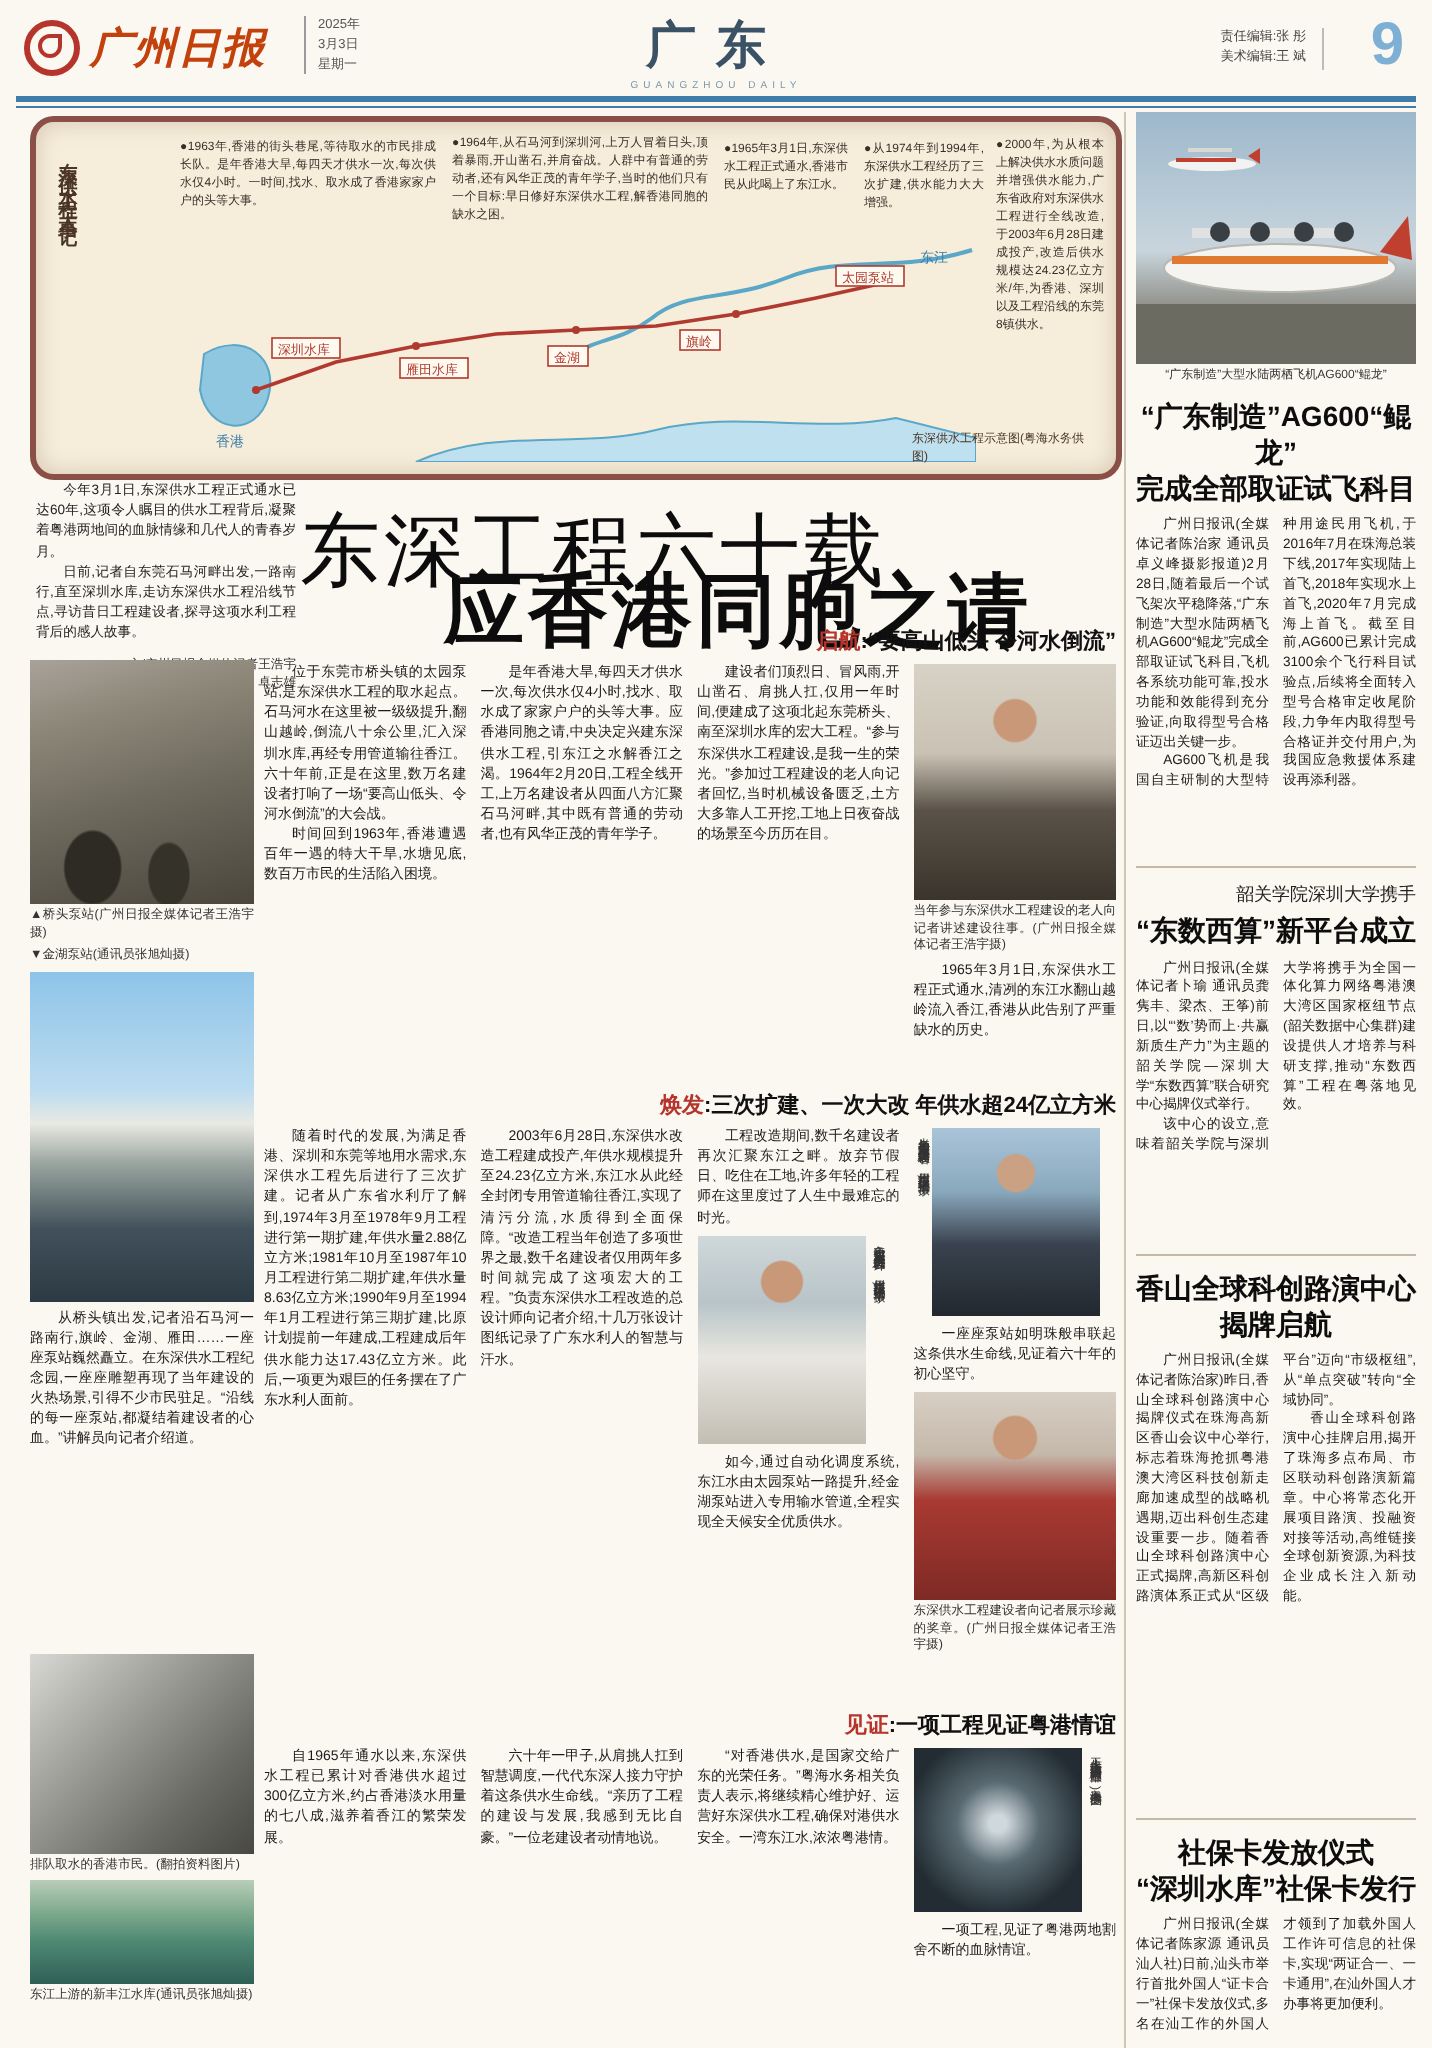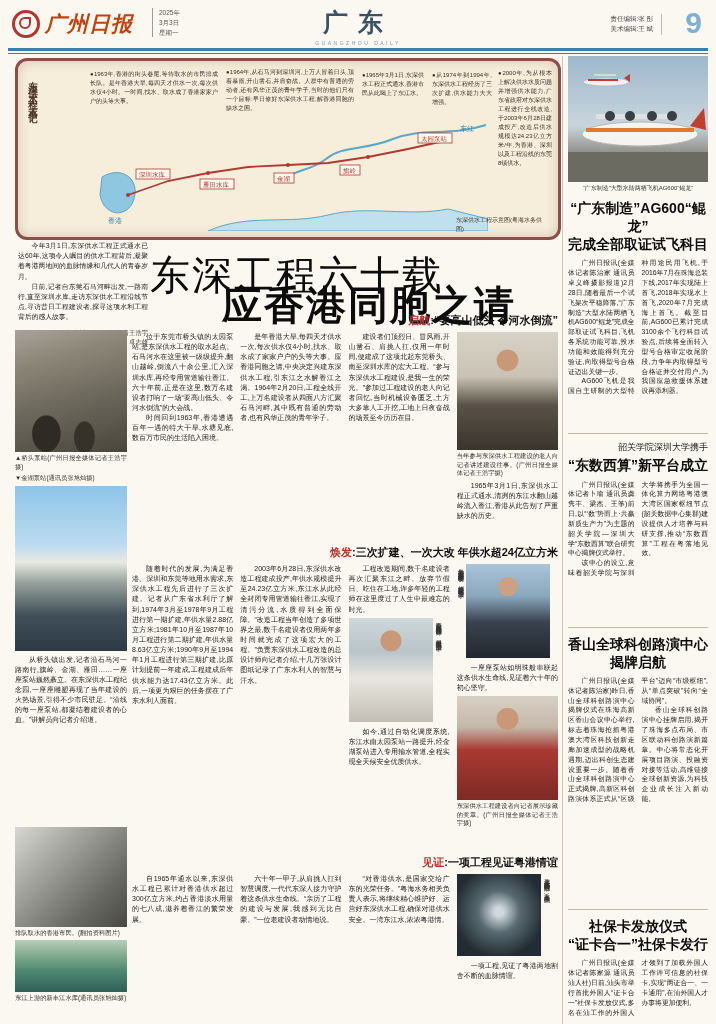--- a/index.html
+++ b/index.html
@@ -324,20 +324,20 @@
       <p>广州日报讯(全媒体记者陈治家)昨日,香山全球科创路演中心揭牌仪式在珠海高新区香山会议中心举行,标志着珠海抢抓粤港澳大湾区科技创新走廊加速成型的战略机遇期,迈出科创生态建设重要一步。随着香山全球科创路演中心正式揭牌,高新区科创路演体系正式从“区级平台”迈向“市级枢纽”,从“单点突破”转向“全域协同”。</p>
       <p>香山全球科创路演中心挂牌启用,揭开了珠海多点布局、市区联动科创路演新篇章。中心将常态化开展项目路演、投融资对接等活动,高维链接全球创新资源,为科技企业成长注入新动能。</p>
     </div>
   </div>
 
   <div class="ndiv"></div>
 
   <div>
     <div class="news-head">
       <div>社保卡发放仪式</div>
-      <div>“证卡合一”社保卡发行</div>
+      <div>“深圳水库”社保卡发行</div>
     </div>
     <div class="news-body" style="height:84px;">
       <p>广州日报讯(全媒体记者陈家源 通讯员汕人社)日前,汕头市举行首批外国人“证卡合一”社保卡发放仪式,多名在汕工作的外国人才领到了加载外国人工作许可信息的社保卡,实现“两证合一、一卡通用”,在汕外国人才办事将更加便利。</p>
     </div>
   </div>
 
 </div>
 
 </body></html>

